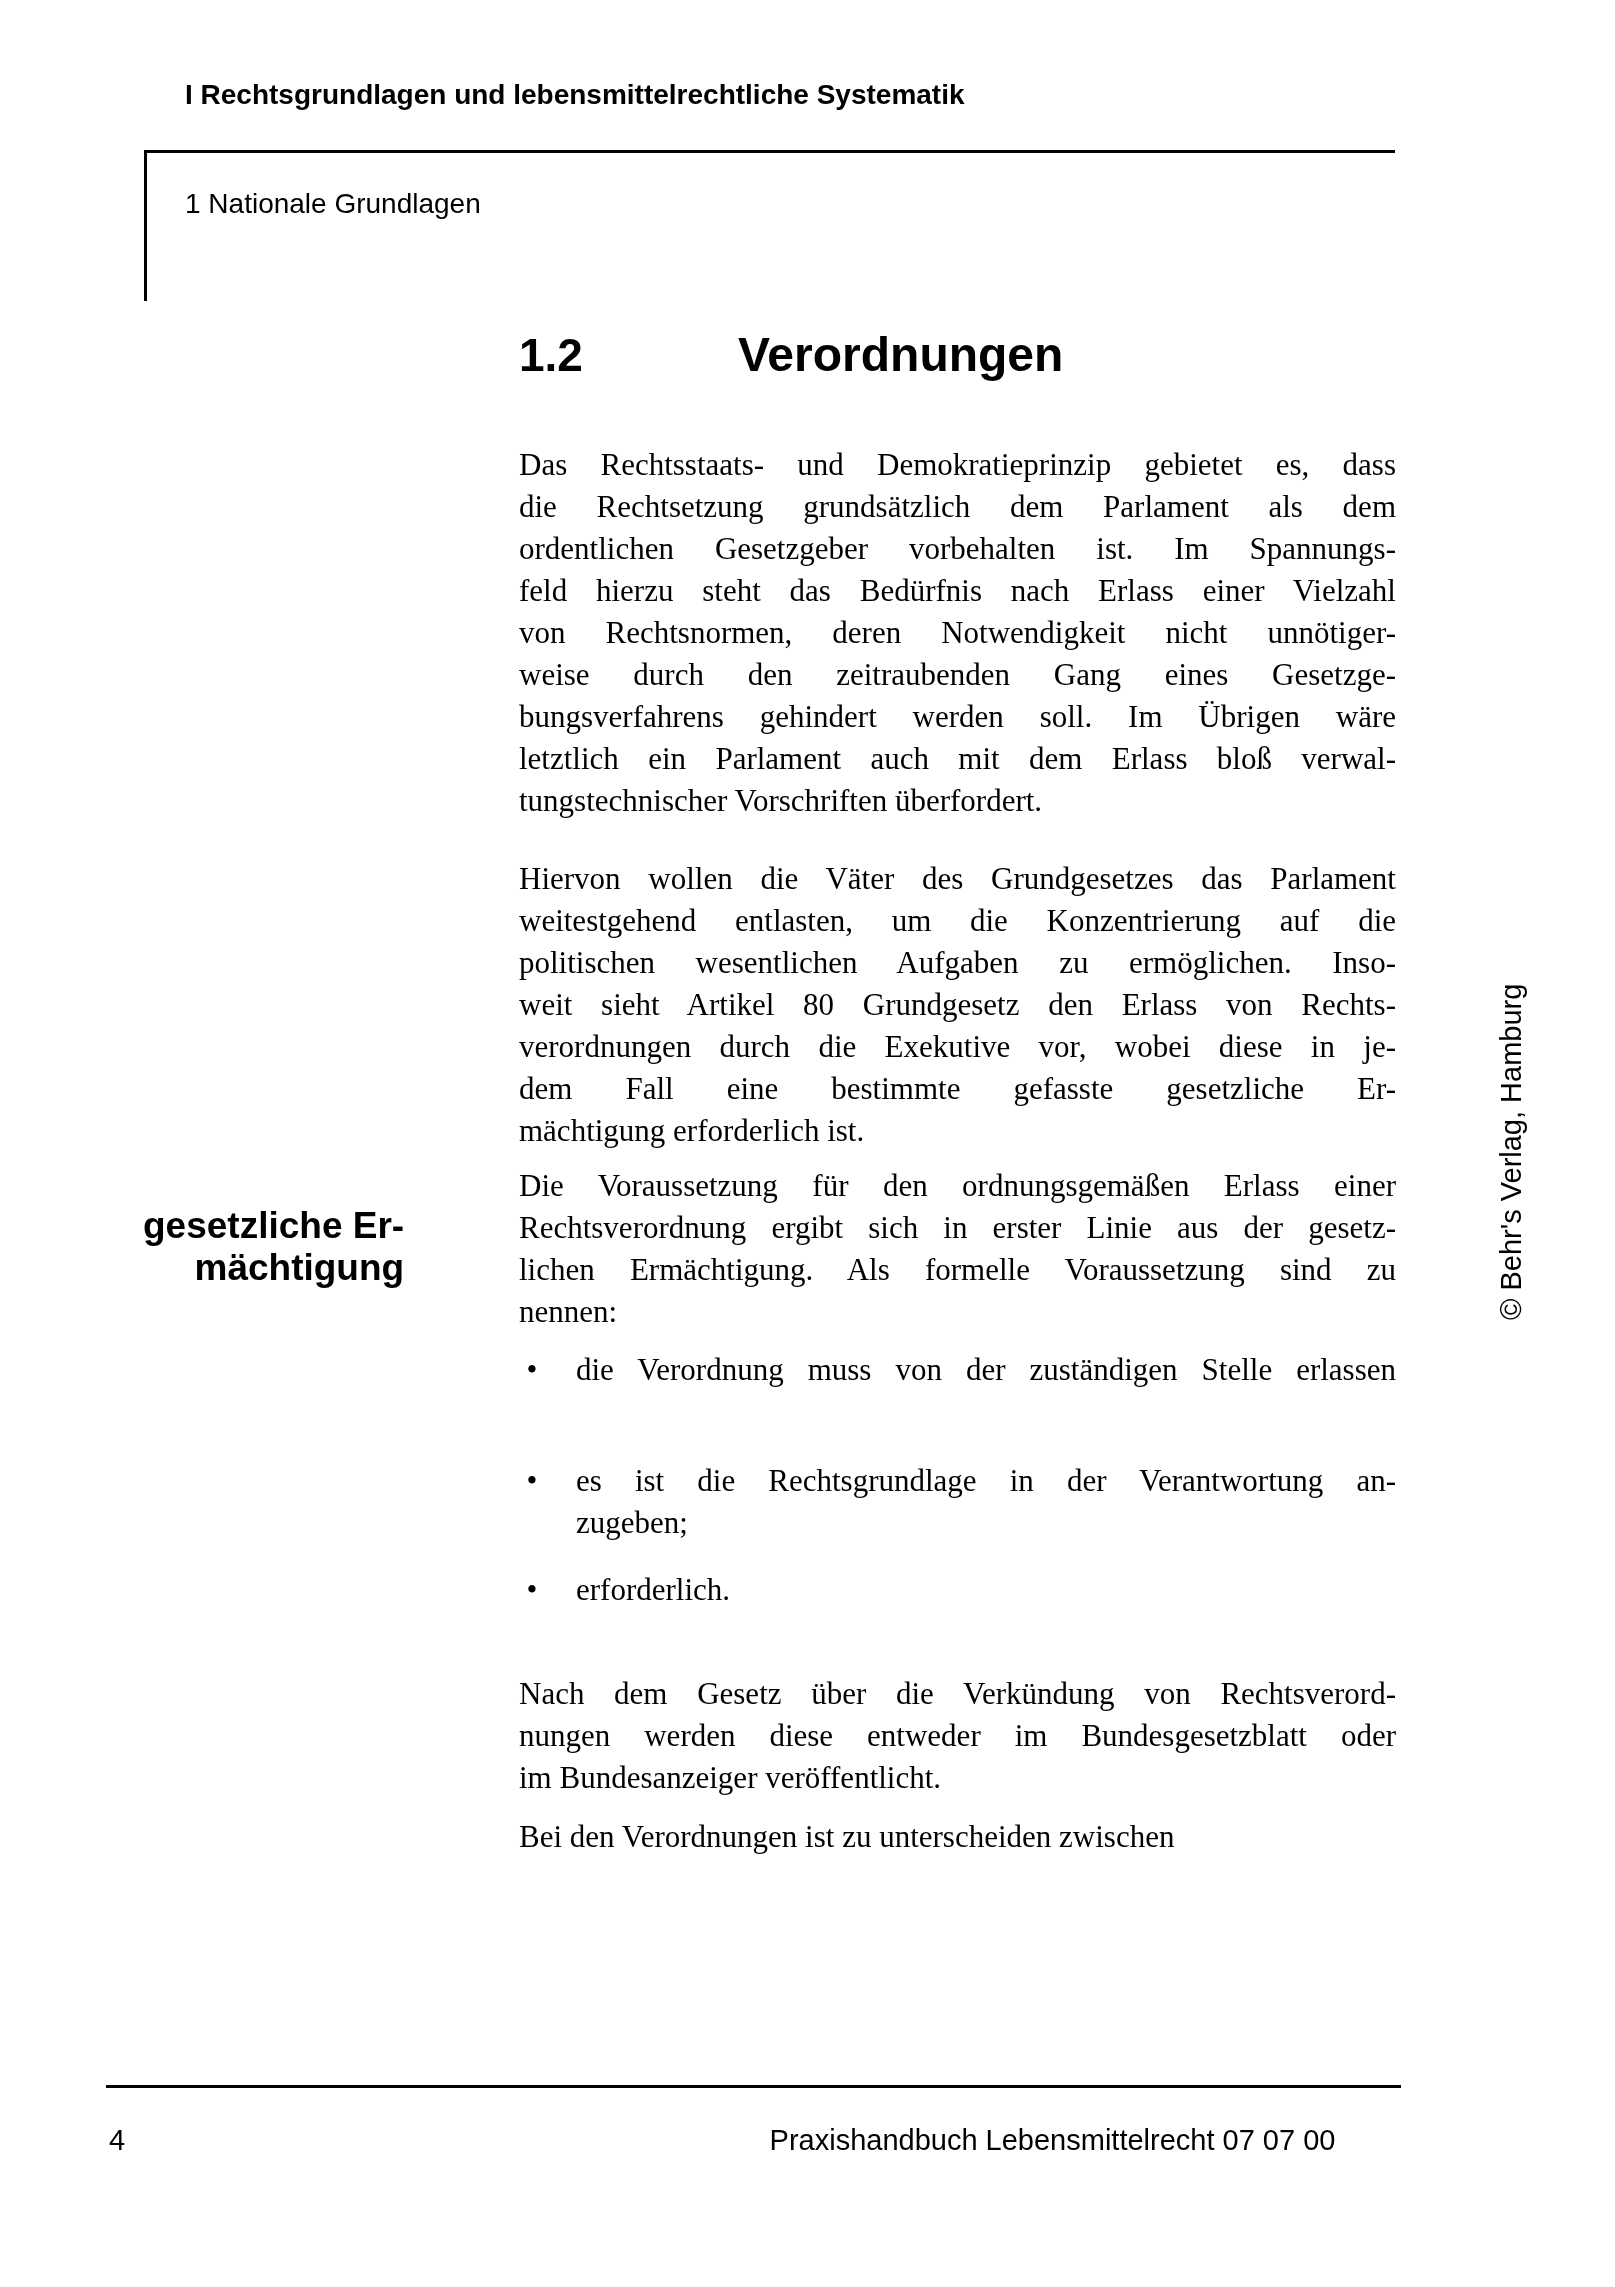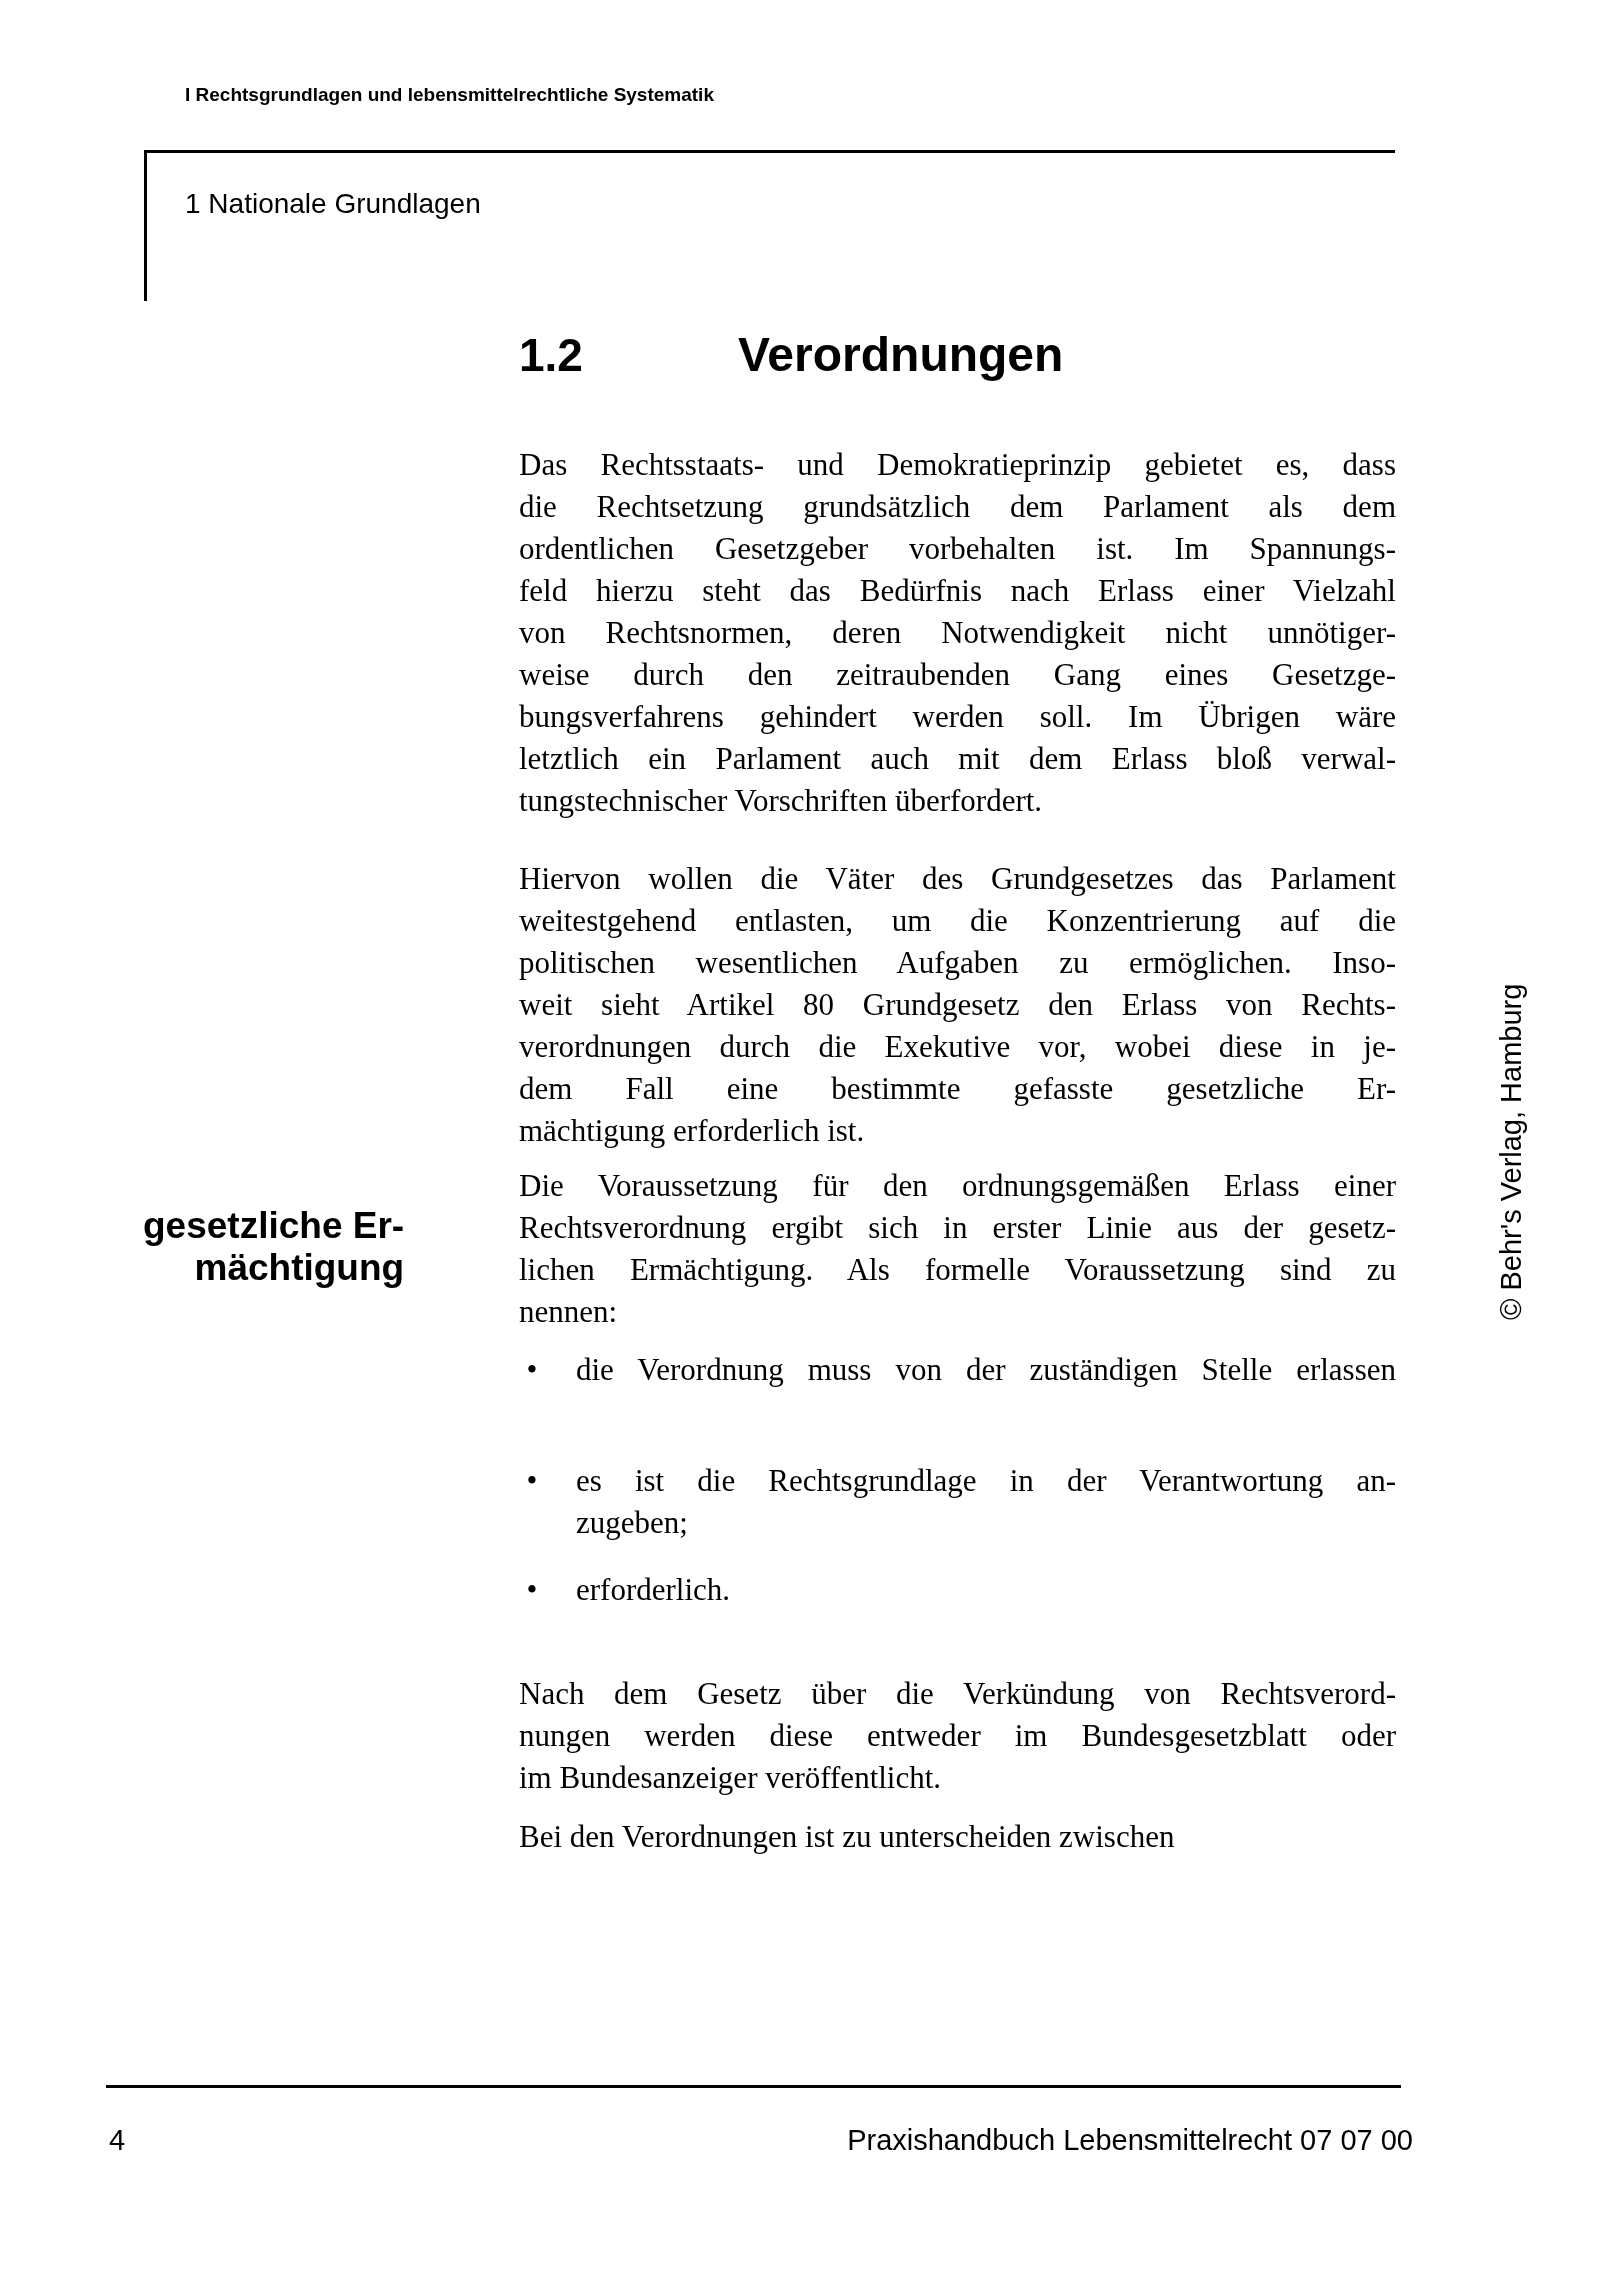--- a/index.html
+++ b/index.html
@@ -11,21 +11,21 @@
     overflow:hidden;
     font-family:"Liberation Serif", serif;
   }
   .abs{position:absolute;}
   
   .rule{background:#000000;}
   
   .running-header{
     left:185px;top:79px;
     font-family:"Liberation Sans", sans-serif;
-    font-weight:bold;font-size:19px;line-height:31px;
+    font-weight:bold;font-size:28px;line-height:31px;
     white-space:nowrap;
   }
   .chapter-label{
     left:185px;top:188px;
     font-family:"Liberation Sans", sans-serif;
     font-size:28px;line-height:31px;
     white-space:nowrap;
   }
   
   .sec-num{
@@ -69,22 +69,22 @@
     font-size:29px;line-height:37px;
     white-space:nowrap;
   }
   
   .footer-pagenum{
     left:109px;top:2124px;
     font-family:"Liberation Sans", sans-serif;
     font-size:29px;line-height:33px;
   }
   .footer-title{
-    left:750px;top:2124px;width:663px;
-    text-align:right;
+    left:721px;top:2124px;width:663px;
+    text-align:center;
     font-family:"Liberation Sans", sans-serif;
     font-size:29px;line-height:33px;
     white-space:nowrap;
   }
 </style>
 </head>
 <body>
 
 <div class="page">
 

